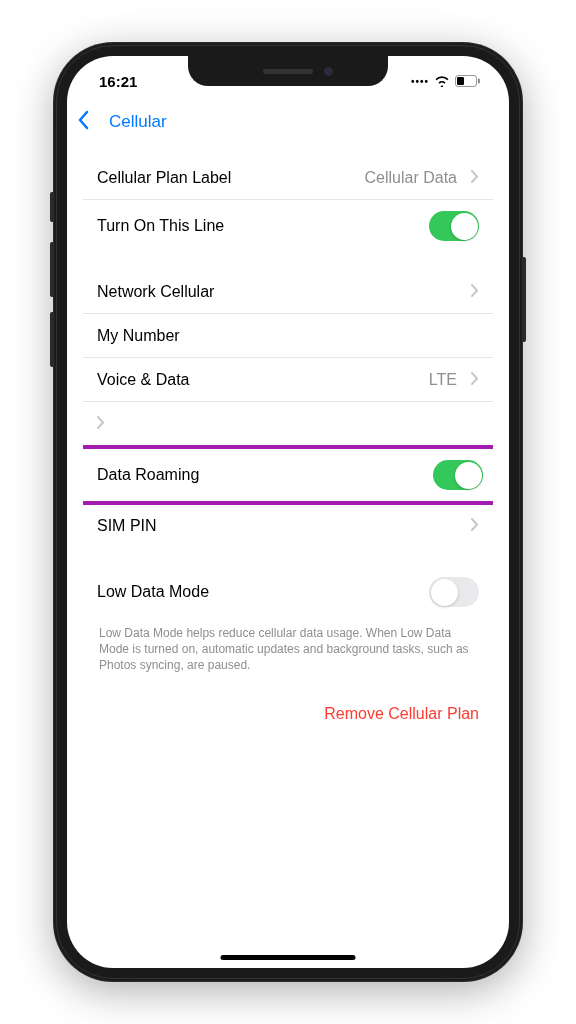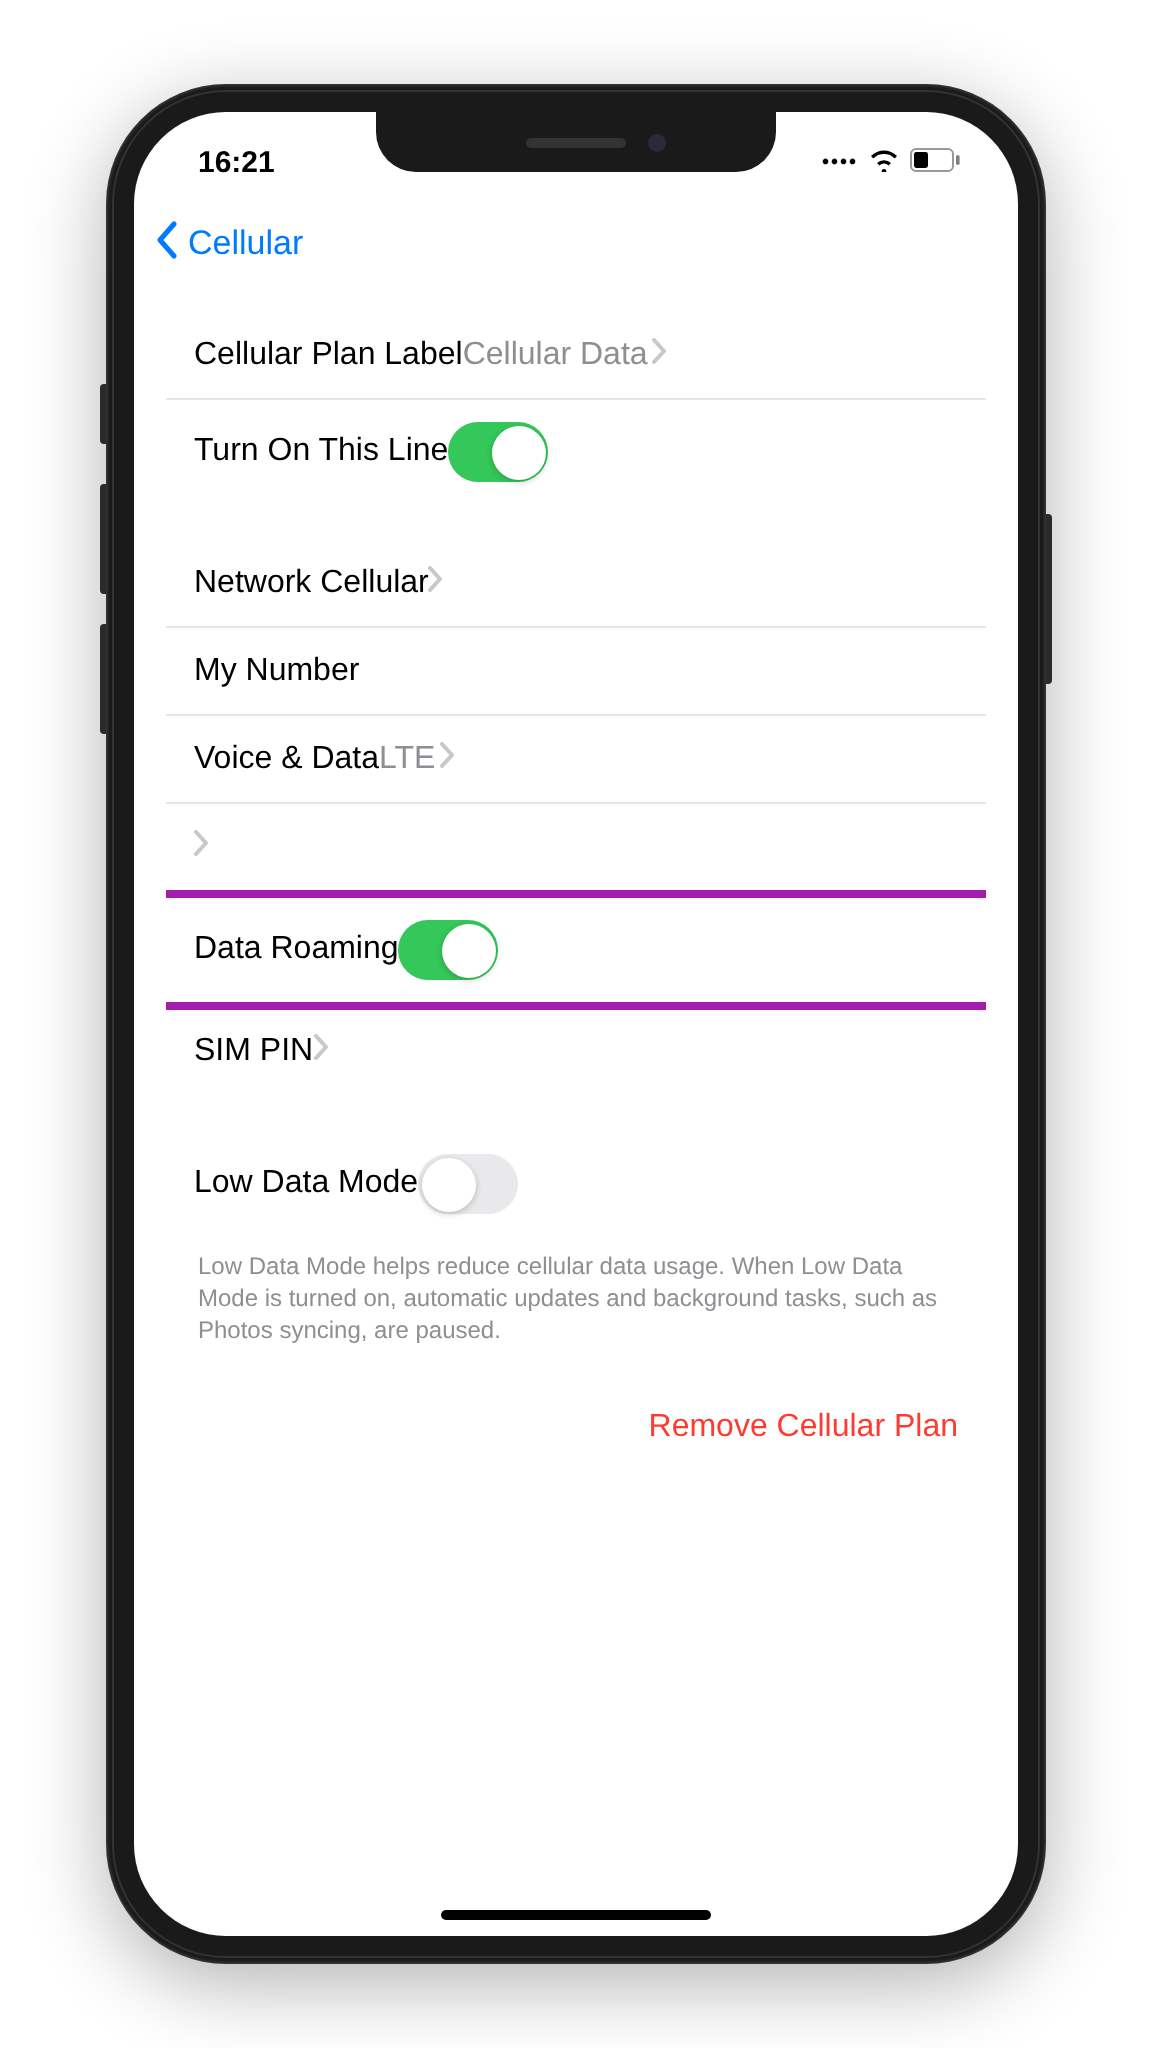--- a/index.html
+++ b/index.html
@@ -74,43 +74,44 @@
       height: 44px;
       display: flex;
       align-items: center;
       padding: 0 10px;
     }
     .back-link {
       display: flex;
       align-items: center;
       color: #007aff;
       font-size: 17px;
-      gap: 5px;
+      gap: 20px;
     }
     .content {
       padding: 0 16px;
     }
     .section {
       background: #ffffff;
       border-radius: 10px;
       margin-top: 18px;
       overflow: hidden;
     }
     .section.first { margin-top: 12px; }
     .row {
       min-height: 44px;
       padding: 11px 14px;
       display: flex;
       align-items: center;
+      justify-content: space-between;
       border-bottom: 1px solid #e5e5ea;
       position: relative;
     }
     .row:last-child { border-bottom: none; }
     .row-label { font-size: 16px; color: #000; }
-    .row-right { display: flex; align-items: center; gap: 2px; }
+    .row-right { display: flex; align-items: center; gap: 14px; }
     .row-value { font-size: 16px; color: #8e8e93; }
     .chevron { color: #c7c7cc; }
     .toggle {
       width: 50px;
       height: 30px;
       border-radius: 15px;
       position: relative;
       transition: background 0.2s;
     }
     .toggle.on { background: #34c759; }

